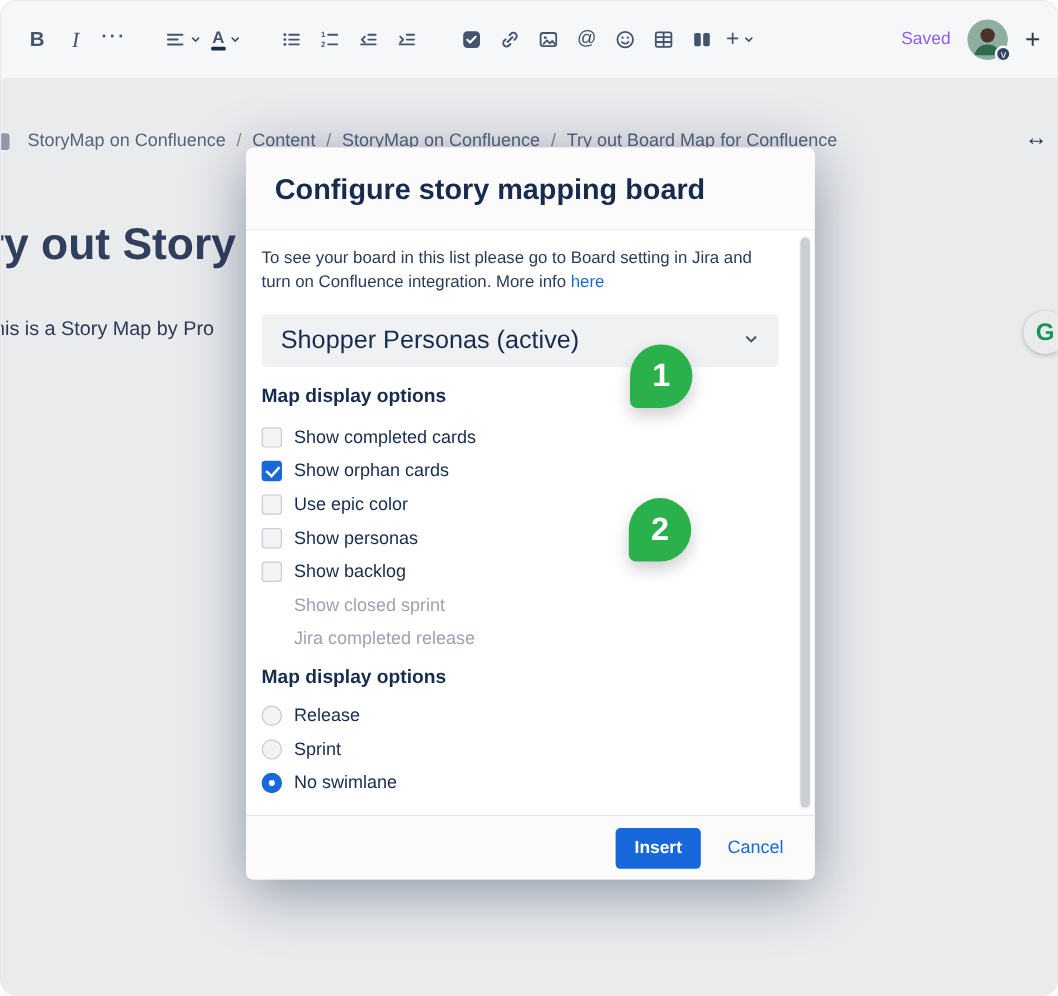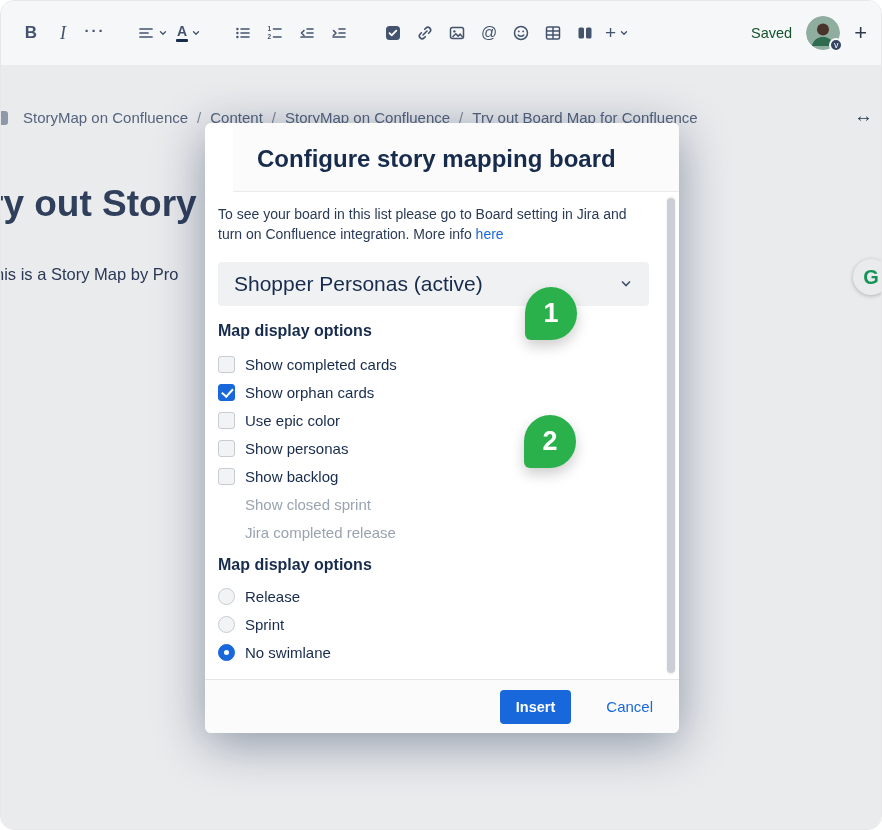--- a/index.html
+++ b/index.html
@@ -15,21 +15,21 @@
          font-family:"Liberation Sans", sans-serif; font-size:16px; cursor:pointer; padding:0 4px;}
   .tbtn svg{ display:block; }
   .b-bold{ font-weight:800; font-size:17px; }
   .b-italic{ font-style:italic; font-family:"Liberation Serif", serif; font-size:18px; }
   .b-more{ letter-spacing:2px; font-weight:700; font-size:15px; padding-bottom:6px;}
   .gap{ margin-right:22px; }
   .colorA{ display:flex; flex-direction:column; align-items:center; line-height:1; }
   .colorA .a{ font-weight:700; font-size:14px; color:#44546F;}
   .colorA .bar{ width:12px; height:3px; background:#172B4D; border-radius:1px; margin-top:1px;}
   .toolbar-right{ margin-left:auto; display:flex; align-items:center; gap:14px; }
-  .saved{ color:#14532d; font-size:14.5px; }
+  .saved{ color:#8b5cf6; font-size:14.5px; }
   .avatar{ position:relative; width:34px; height:34px; cursor:pointer;}
   .avatar svg{ border-radius:50%; display:block;}
   .avatar .vbadge{ position:absolute; right:-3px; bottom:-2px; width:14px; height:14px; border-radius:50%;
                    background:#344563; color:#fff; font-size:9px; display:flex; align-items:center;
                    justify-content:center; border:2px solid #f6f7f8; }
   .plus-top{ font-size:22px; color:#2f3a4f; font-weight:500; background:none; border:none; cursor:pointer;}
 
   
   .content{ position:absolute; top:64px; left:0; right:0; bottom:0; background:#fff; }
   .breadcrumb{ position:absolute; top:44px; left:0; right:40px; padding-left:22px; display:flex;
@@ -46,21 +46,21 @@
               background:#fff; box-shadow:0 1px 4px rgba(0,0,0,.25); display:flex; align-items:center;
               justify-content:center; font-size:20px; font-weight:700; color:#17a05c; cursor:pointer;}
 
   
   .overlay{ position:absolute; top:64px; left:0; right:0; bottom:0; background:rgba(23,33,58,.09); z-index:10;}
 
   
   .modal{ position:absolute; left:204px; top:122px; width:474px; height:610px; background:#fff;
           border-radius:6px; box-shadow:0 10px 50px rgba(9,30,66,.42); z-index:20; display:flex;
           flex-direction:column; overflow:hidden; }
-  .modal-header{ padding:22px 24px 18px; background:#fbfbfc; border-bottom:1px solid #e9ebee;margin-left:28px; }
+  .modal-header{ padding:22px 24px 18px; background:#fbfbfc; border-bottom:1px solid #e9ebee; }
   .modal-title{ font-size:24px; font-weight:600; color:#172B4D; }
   .modal-body{ flex:1; position:relative; padding:12px 30px 0 13px; overflow:hidden; }
   .section-heading{ font-size:16px; font-weight:700; color:#172B4D; margin:0 0 8px; }
   .help{ font-size:14px; line-height:20px; color:#2a3b57; margin:0 0 18px; max-width:438px;}
   .help a{ color:var(--accent-blue,#1868DB); text-decoration:none; cursor:pointer;}
   .select{ height:44px; background:#f0f1f3; border-radius:4px; display:flex; align-items:center;
            justify-content:space-between; padding:0 16px; font-size:21px; color:#172B4D;
            margin:0 0 16px; cursor:pointer; }
   .h-mid{ margin:0 0 10px; }
   .h-low{ margin:10px 0 8px; }
@@ -74,21 +74,21 @@
   .radio{ width:17px; height:17px; border-radius:50%; background:#f2f3f5; border:1px solid #c7ccd3;
           position:relative; flex:none;}
   .row.selected .radio{ background:var(--accent-blue,#1868DB); border-color:var(--accent-blue,#1868DB);}
   .row.selected .radio::after{ content:""; position:absolute; left:5px; top:5px; width:5px; height:5px;
           border-radius:50%; background:#fff; }
   .scroll-track{ position:absolute; top:4px; bottom:4px; right:3px; width:10px; background:#f4f5f6;
                  border-radius:5px;}
   .scroll-thumb{ position:absolute; top:2px; bottom:2px; left:1px; width:8px; background:#cbced4;
                  border-radius:4px; cursor:grab;}
   .modal-footer{ height:54px; border-top:1px solid #e4e6ea; background:#fbfbfc; display:flex;
-                 align-items:center; justify-content:flex-end; gap:35px; padding:0 26px; }
+                 align-items:center; justify-content:flex-end; gap:22px; padding:0 26px; }
   .insert-btn{ background:var(--accent-blue,#1868DB); color:#fff; border:none; border-radius:4px;
                font-size:14.5px; font-weight:600; padding:9px 16px; cursor:pointer;
                font-family:"Liberation Sans", sans-serif;}
   .cancel-link{ color:var(--accent-blue,#1868DB); font-size:15px; font-weight:500; cursor:pointer; background:none; border:none;
                 font-family:"Liberation Sans", sans-serif;}
 
   
   .tour-badge{ position:absolute; width:52px; height:53px; background:var(--badge-green,#2BB14C);
                color:#fff; display:flex; align-items:center; justify-content:center; font-size:27px;
                font-weight:700; border-radius:50% 50% 50% 6px; box-shadow:0 6px 14px rgba(0,0,0,.2);

